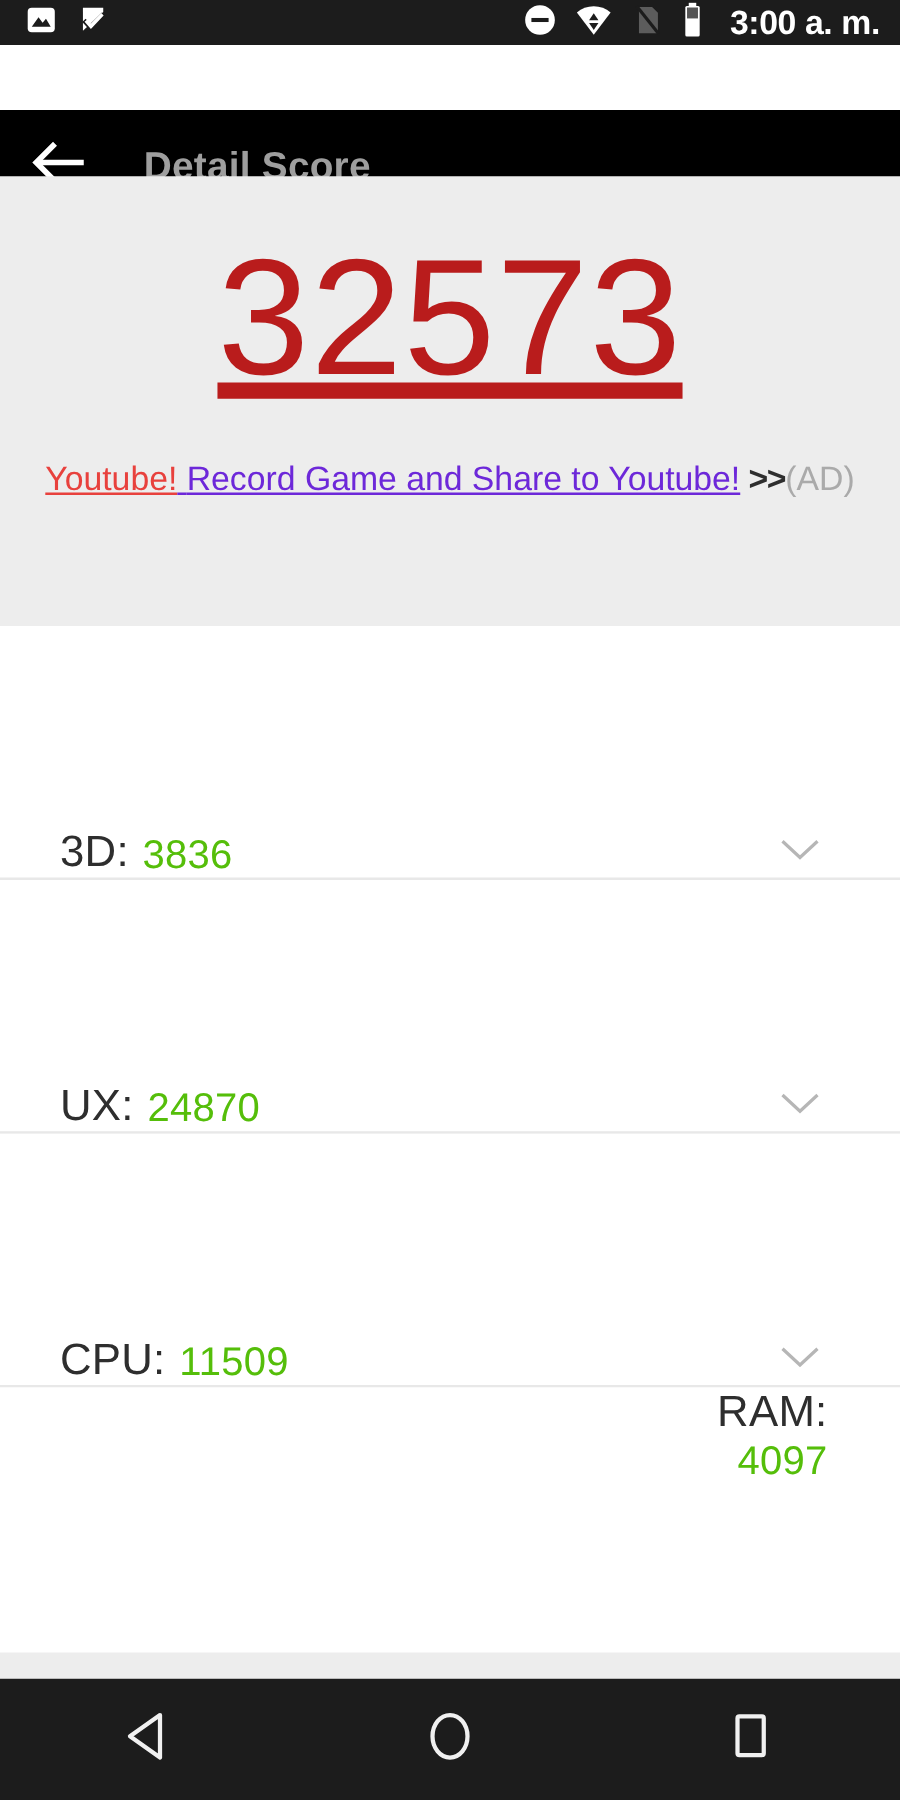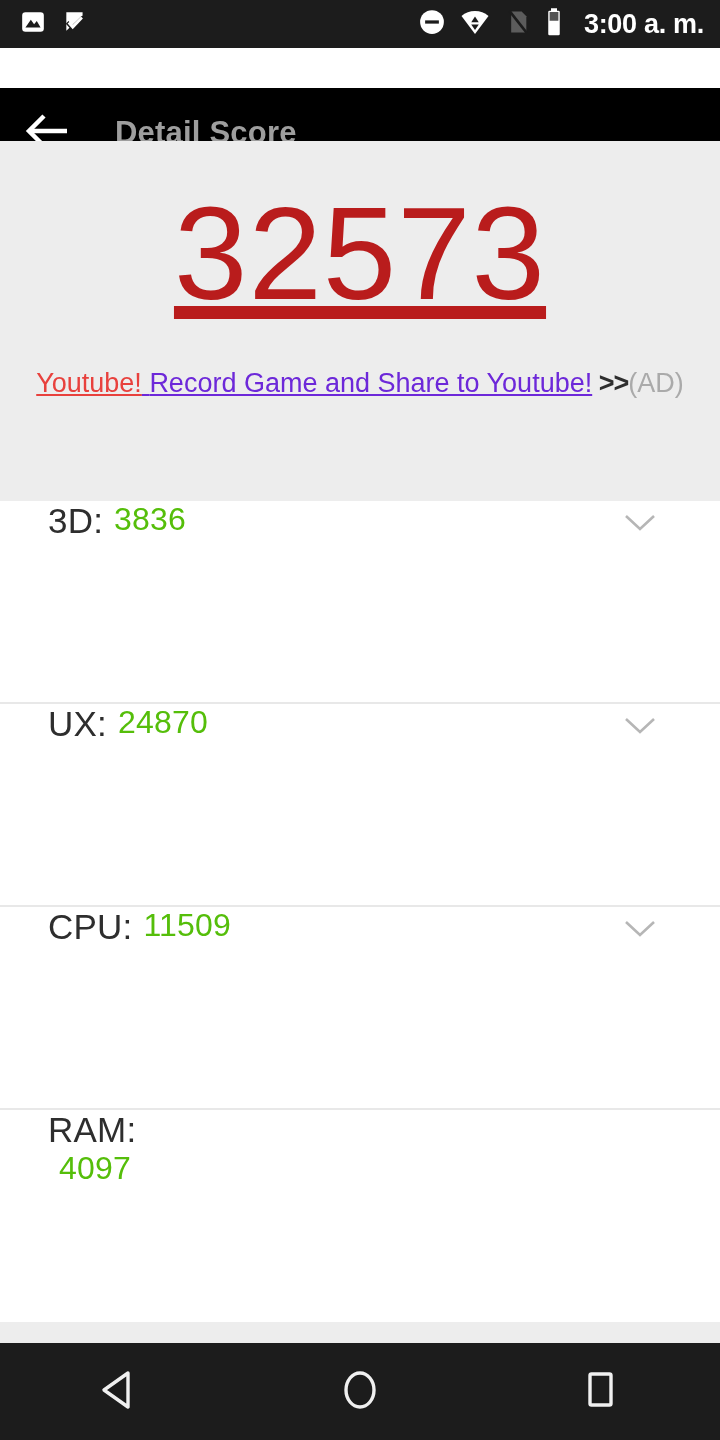--- a/index.html
+++ b/index.html
@@ -19,21 +19,21 @@
     width: 720px;
     height: 1440px;
     background: #ffffff;
   }
 
   
   .status-bar {
     position: absolute;
     top: 0; left: 0;
     width: 720px;
-    height: 48px;
+    height: 36px;
     background: #1c1c1c;
     display: flex;
     align-items: center;
     box-sizing: border-box;
     padding: 0 16px 0 20px;
   }
   .status-left {
     display: flex;
     align-items: center;
     gap: 16px;
@@ -133,21 +133,21 @@
     top: 501px; left: 0;
     width: 720px;
     background: #ffffff;
   }
   .row {
     position: relative;
     height: 203px;
     box-sizing: border-box;
     border-bottom: 2px solid #e8e8e8;
     display: flex;
-    align-items: flex-start;
+    align-items: flex-end;
     padding-left: 48px;
     padding-right: 58px;
     background: #ffffff;
     cursor: pointer;
   }
   .row.last { border-bottom: none; flex-direction: column; }
   .row-label {
     font-size: 35px;
     color: #2e2e2e;
     letter-spacing: 0.2px;

